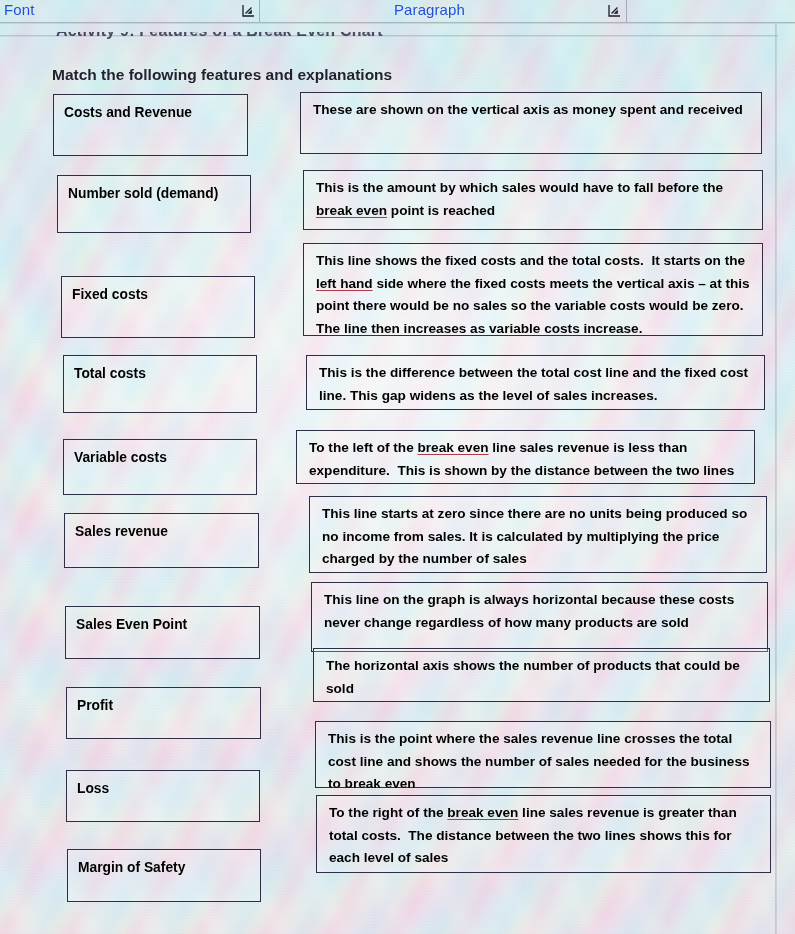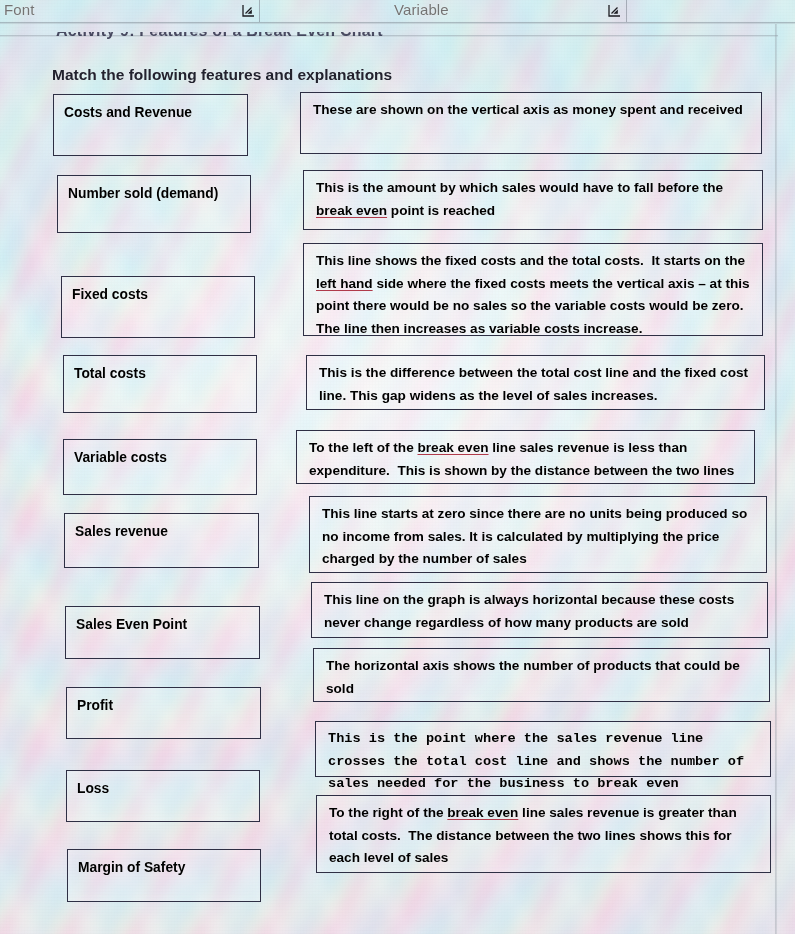--- a/index.html
+++ b/index.html
@@ -83,21 +83,21 @@
     position: absolute;
     left: 0; top: 0;
     width: 795px;
     height: 24px;
     z-index: 5;
   }
   .ribbon-group-label {
     position: absolute;
     top: 1px;
     font-size: 15px;
-    color: #737373;
+    color: #1d4ed8;
     letter-spacing: 0.1px;
     white-space: nowrap;
     text-shadow: 0 0 1.2px rgba(255,255,255,0.8);
   }
   #grp-font  { left: 4px; }
   #grp-para  { left: 394px; }
   .dialog-launcher {
     position: absolute;
     top: 3px;
     width: 15px;
@@ -216,21 +216,21 @@
   <div id="grp-font" class="ribbon-group-label">Font</div>
   <div id="dl-font" class="dialog-launcher">
     <svg viewBox="0 0 15 15" width="15" height="15" aria-hidden="true">
       <path d="M2 2 L2 13 L13 13" fill="none" stroke="#1d1d22" stroke-width="1.3"></path>
       <path d="M4.5 10.5 L10.5 4.5" stroke="#1d1d22" stroke-width="1.3"></path>
       <path d="M10.8 10.8 L10.8 6.4 L6.4 10.8 Z" fill="#1d1d22"></path>
     </svg>
   </div>
   <div id="div-font" class="group-divider"></div>
 
-  <div id="grp-para" class="ribbon-group-label">Variable</div>
+  <div id="grp-para" class="ribbon-group-label">Paragraph</div>
   <div id="dl-para" class="dialog-launcher">
     <svg viewBox="0 0 15 15" width="15" height="15" aria-hidden="true">
       <path d="M2 2 L2 13 L13 13" fill="none" stroke="#1d1d22" stroke-width="1.3"></path>
       <path d="M4.5 10.5 L10.5 4.5" stroke="#1d1d22" stroke-width="1.3"></path>
       <path d="M10.8 10.8 L10.8 6.4 L6.4 10.8 Z" fill="#1d1d22"></path>
     </svg>
   </div>
   <div id="div-para" class="group-divider"></div>
 
   <div class="ribbon-bottom-edge"></div>
@@ -306,29 +306,29 @@
     </div>
 
     <div class="mbox" style="left:296px; top:406px; width:459px; height:54px;">
       <div class="mbox-text">To the left of the <span class="sp">break even</span> line sales revenue is less than expenditure.&nbsp; This is shown by the distance between the two lines</div>
     </div>
 
     <div class="mbox" style="left:309px; top:472px; width:458px; height:77px;">
       <div class="mbox-text">This line starts at zero since there are no units being produced so no income from sales.  It is calculated by multiplying the price charged by the number of sales</div>
     </div>
 
-    <div class="mbox" style="left:311px; top:558px; width:457px; height:56px;">
+    <div class="mbox" style="left:311px; top:558px; width:457px; height:70px;">
       <div class="mbox-text">This line on the graph is always horizontal because these costs never change regardless of how many products are sold</div>
     </div>
 
     <div class="mbox" style="left:313px; top:624px; width:457px; height:54px;">
       <div class="mbox-text">The horizontal axis shows the number of products that could be sold</div>
     </div>
 
-    <div class="mbox" style="left:315px; top:697px; width:456px; height:56px;font-family:Liberation Mono, monospace;">
+    <div class="mbox" style="left:315px; top:697px; width:456px; height:67px;">
       <div class="mbox-text">This is the point where the sales revenue line crosses the total cost line and shows the number of sales needed for the business to break even</div>
     </div>
 
     <div class="mbox" style="left:316px; top:771px; width:455px; height:78px;">
       <div class="mbox-text">To the right of the <span class="sp">break even</span> line sales revenue is greater than total costs.&nbsp; The distance between the two lines shows this for each level of sales</div>
     </div>
   </div>
 </div>
 
 </body></html>

